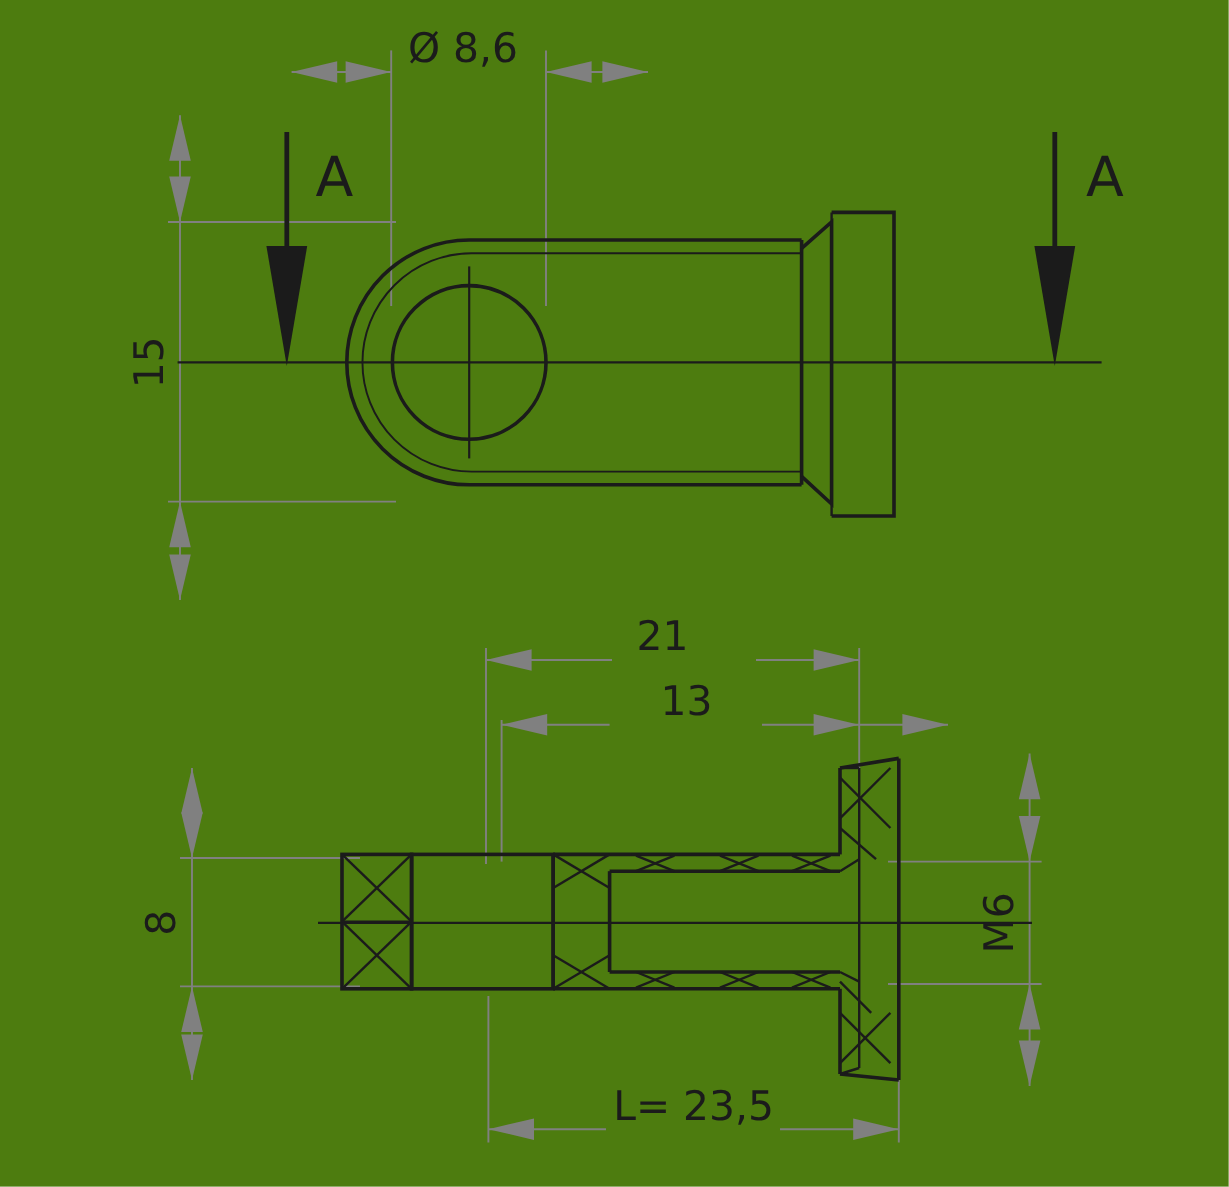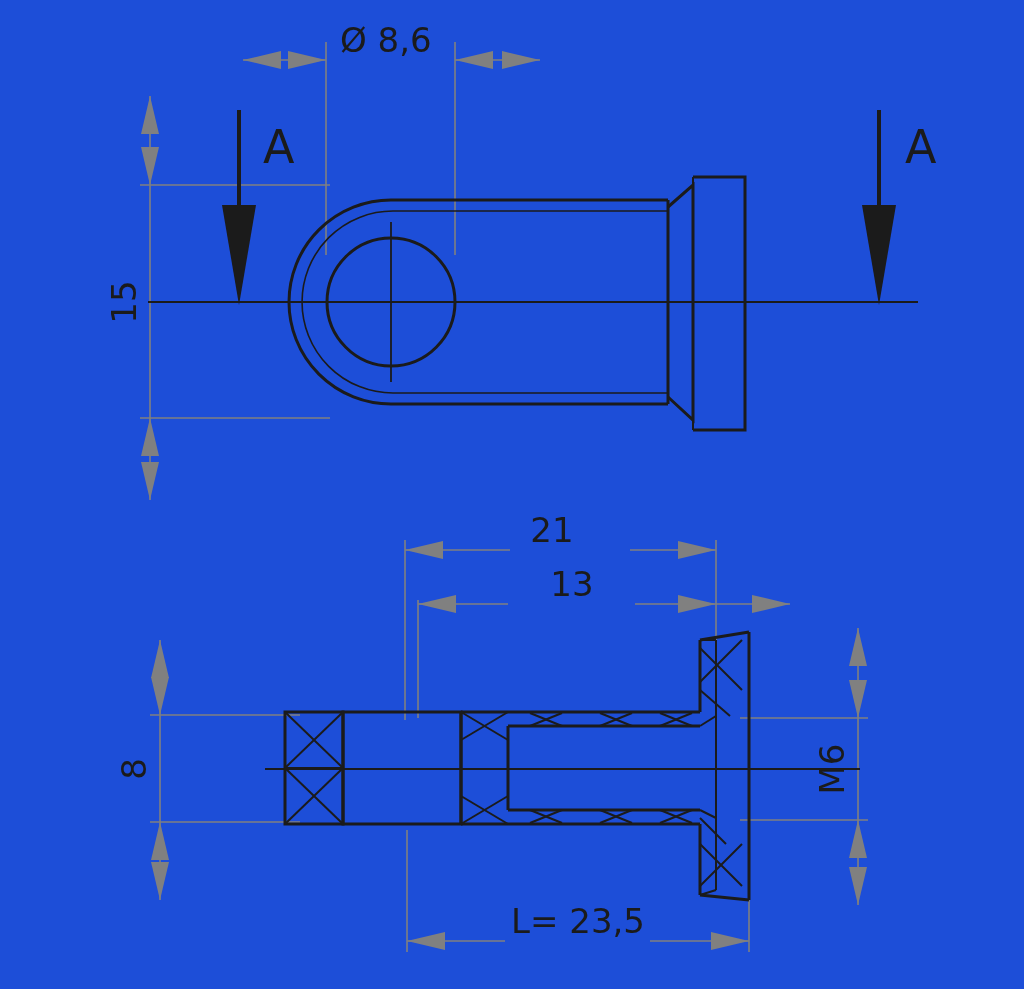--- a/index.html
+++ b/index.html
@@ -7,21 +7,21 @@
     padding: 0;
     background: #ffffff;
   }
   body {
     font-family: "DejaVu Sans", sans-serif;
   }
   #sheet {
     position: relative;
     width: 1024px;
     height: 989px;
-    background: #1d4ed8;
+    background: #4d7c0f;
     overflow: hidden;
   }
   #sheet svg {
     position: absolute;
     left: 0;
     top: 0;
   }
   .dimtext {
     font-family: "DejaVu Sans", sans-serif;
     font-size: 34px;

